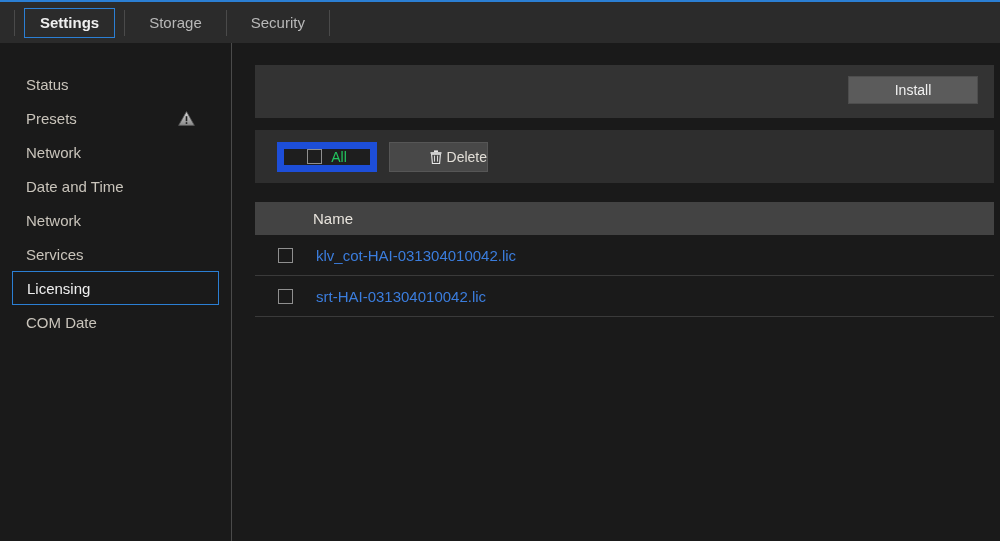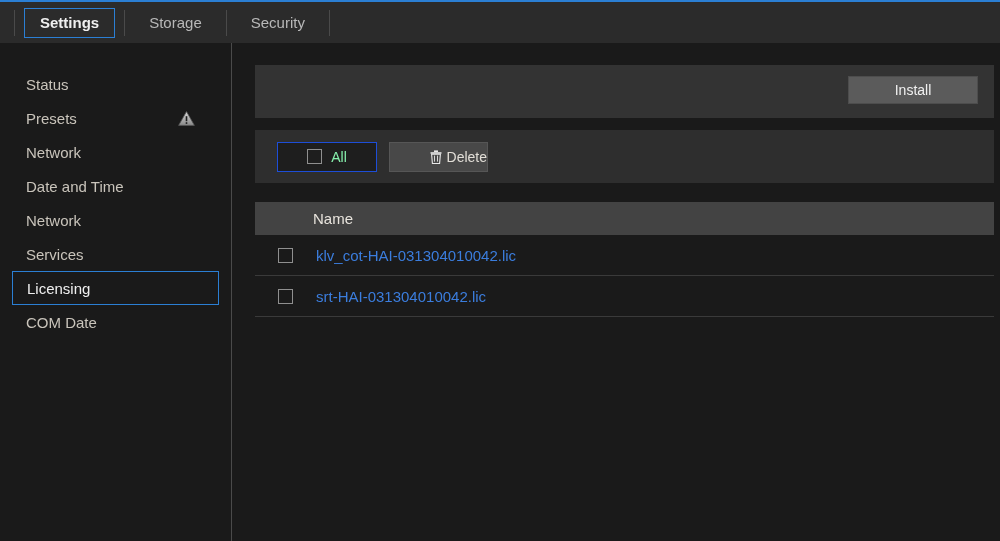--- a/index.html
+++ b/index.html
@@ -113,24 +113,24 @@
     position: absolute;
     left: 19px; top: 87px;
     width: 739px; height: 53px;
     background: #2e2e2e;
     display: flex; align-items: center;
   }
   .btn-all {
     margin-left: 22px;
     width: 100px; height: 30px;
     background: #1e1e1e;
-    border: 1px solid #1d4ed8;
+    border: 7px solid #1d4ed8;
     display: flex; align-items: center; justify-content: center;
     gap: 9px;
-    color: #86efac;
+    color: #22c55e;
     font-size: 14px;
     cursor: pointer;
   }
   .btn-delete {
     margin-left: 12px;
     width: 99px; height: 30px;
     background: #484848;
     border: 1px solid #565656;
     display: flex; align-items: center; justify-content: flex-end;
     gap: 5px;

